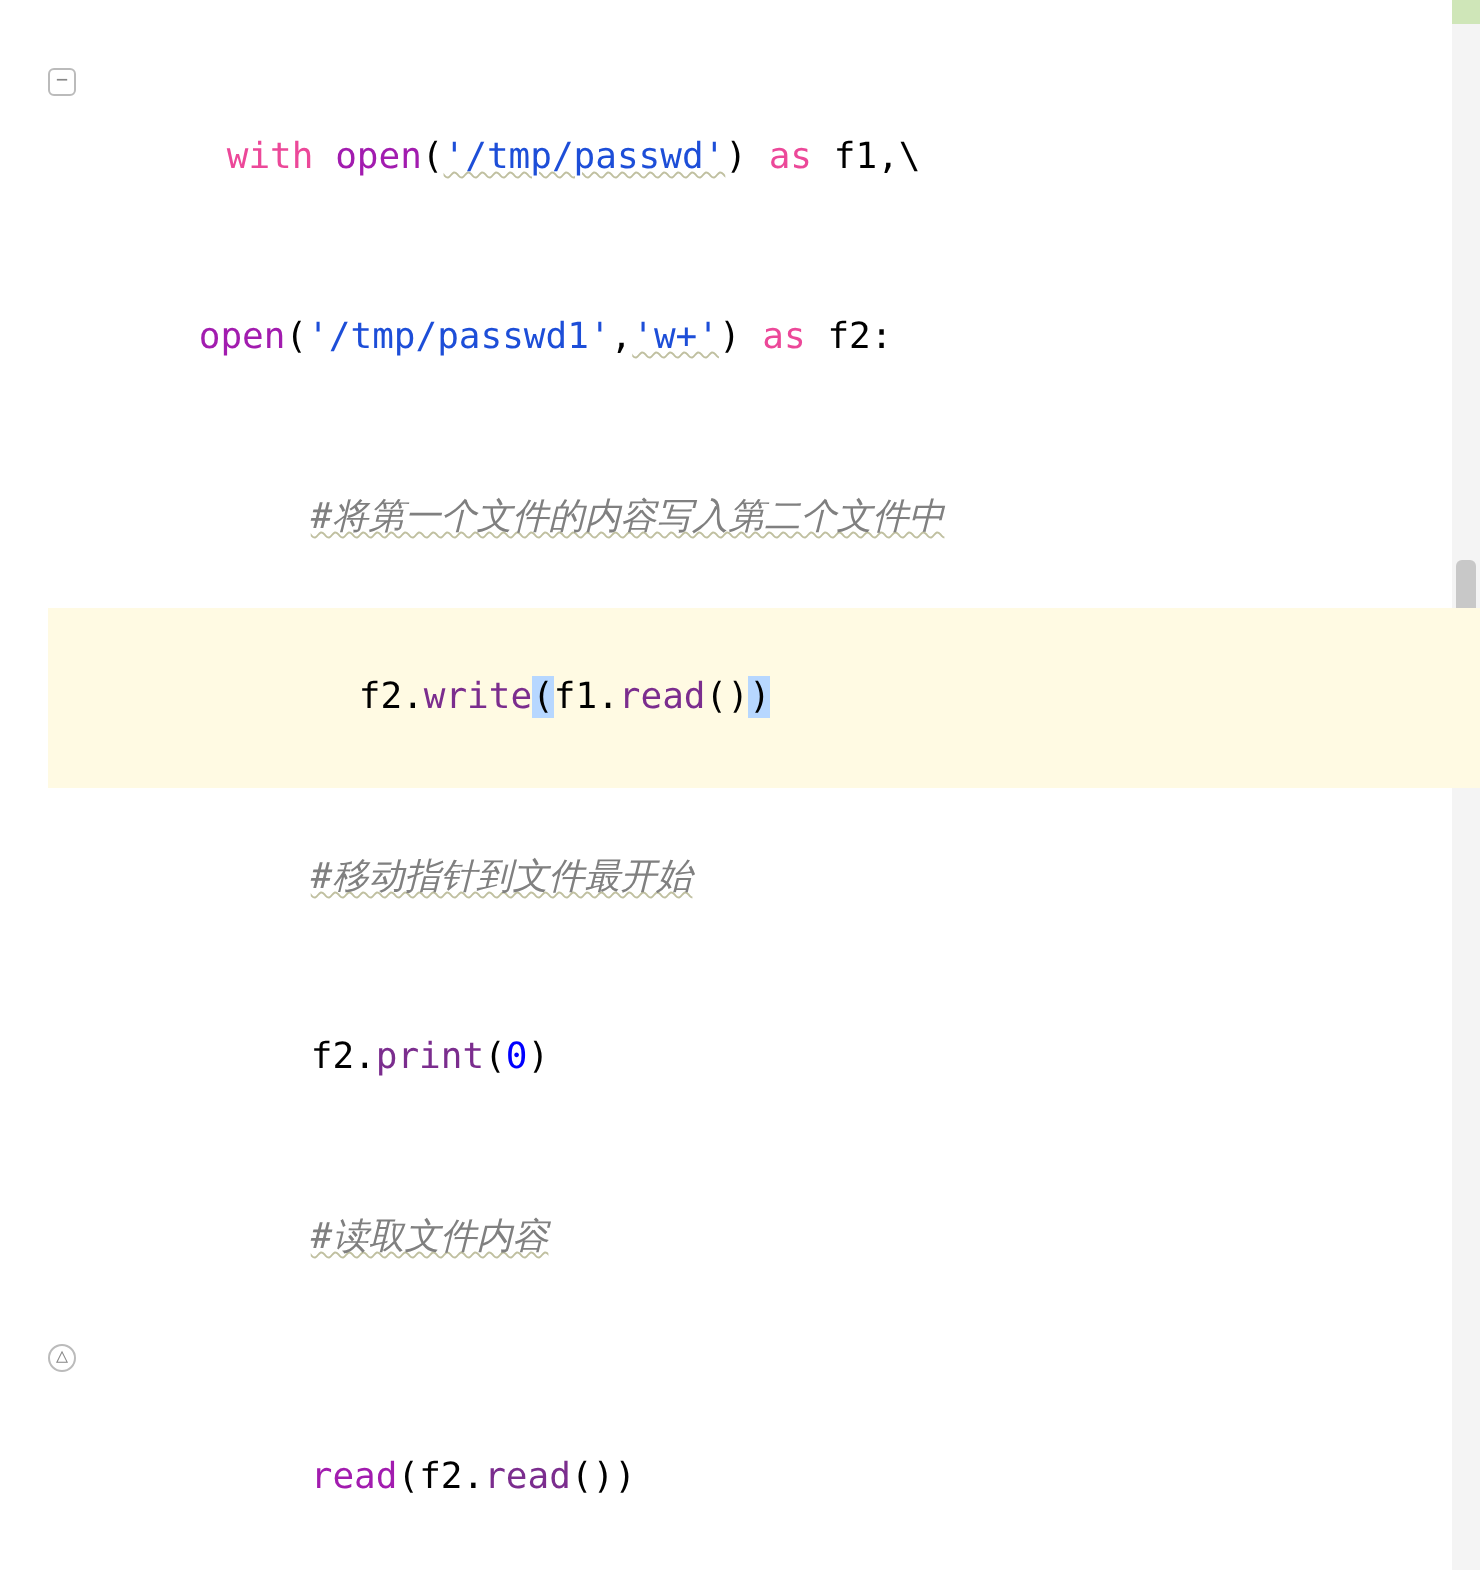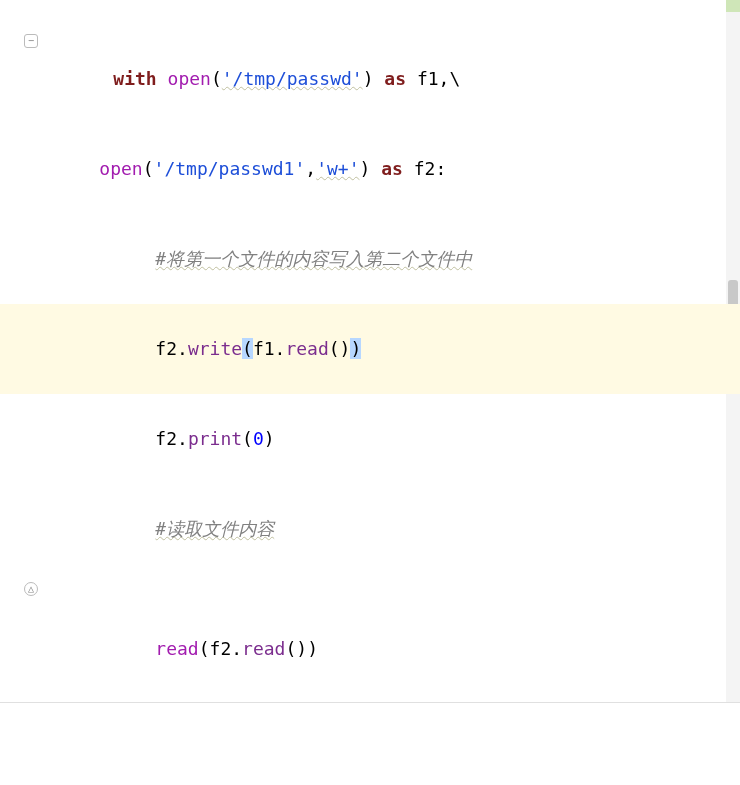--- a/index.html
+++ b/index.html
@@ -34,22 +34,23 @@
       background: #fff;
       font-size: 10px;
       line-height: 12px;
       text-align: center;
       color: #888;
     }
     .indent-1 { padding-left: 56px; }
     .indent-2 { padding-left: 112px; }
     .highlighted-line {
       background: #fffae3;
+      margin-left: 24px;
     }
-    .kw { color: #7f1d1d; font-weight: bold; }
+    .kw { color: #ec4899; font-weight: normal; }
     .builtin { color: #a21caf; }
     .string { color: #1d4ed8; }
     .comment { color: #808080; font-style: italic; }
     .method { color: #7b2d8e; }
     .paren-hl { background: #b7d7ff; }
     .squiggle { text-decoration: underline wavy #c0c0a0; text-decoration-thickness: 1px; }
     .scrollbar-v {
       position: absolute;
       right: 0;
       top: 0;
@@ -94,20 +95,23 @@
   </div>
 
   <div class="code-line indent-2">
     <span class="comment squiggle">#将第一个文件的内容写入第二个文件中</span>
   </div>
 
   <div class="code-line indent-2 highlighted-line">
     <span>f2.</span><span class="method">write</span><span class="paren-hl">(</span><span>f1.</span><span class="method">read</span><span>()</span><span class="paren-hl">)</span>
   </div>
 
+  <div class="code-line indent-2">
+    <span class="comment squiggle">#移动指针到文件最开始</span>
+  </div>
 
   <div class="code-line indent-2">
     <span>f2.</span><span class="method">print</span><span>(</span><span style="color:#0000ff">0</span><span>)</span>
   </div>
 
   <div class="code-line indent-2">
     <span class="comment squiggle">#读取文件内容</span>
   </div>
 
   <div class="code-line indent-2">

